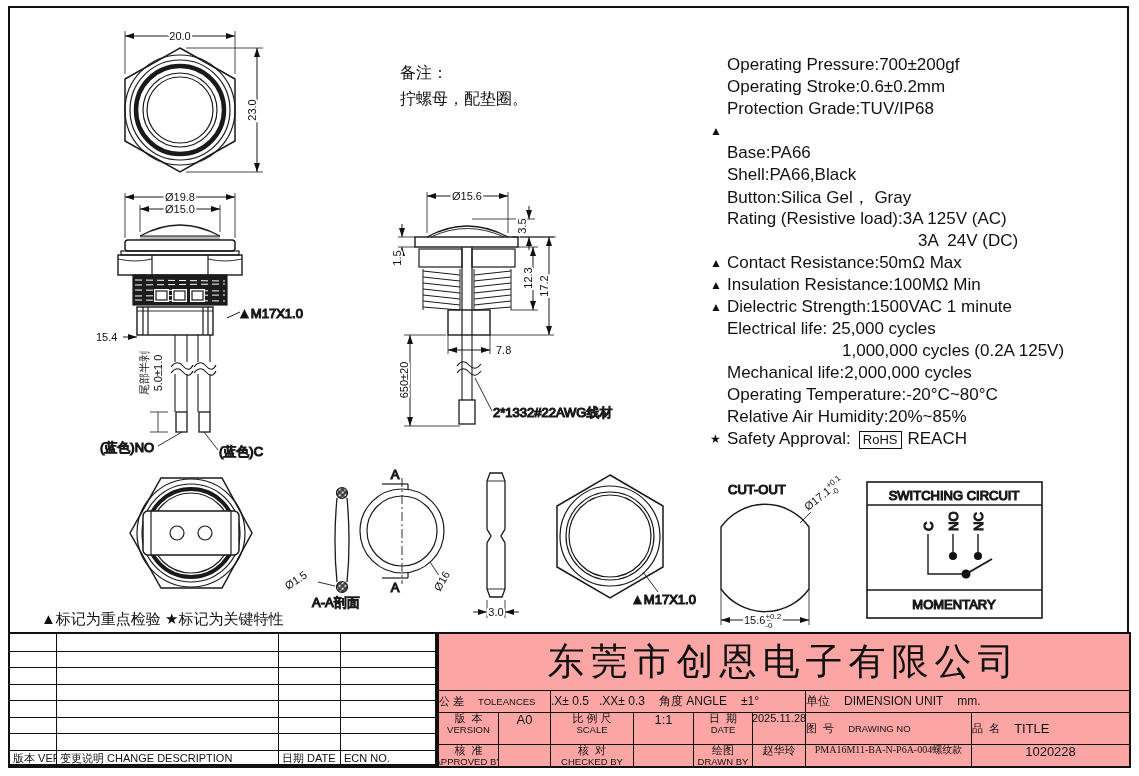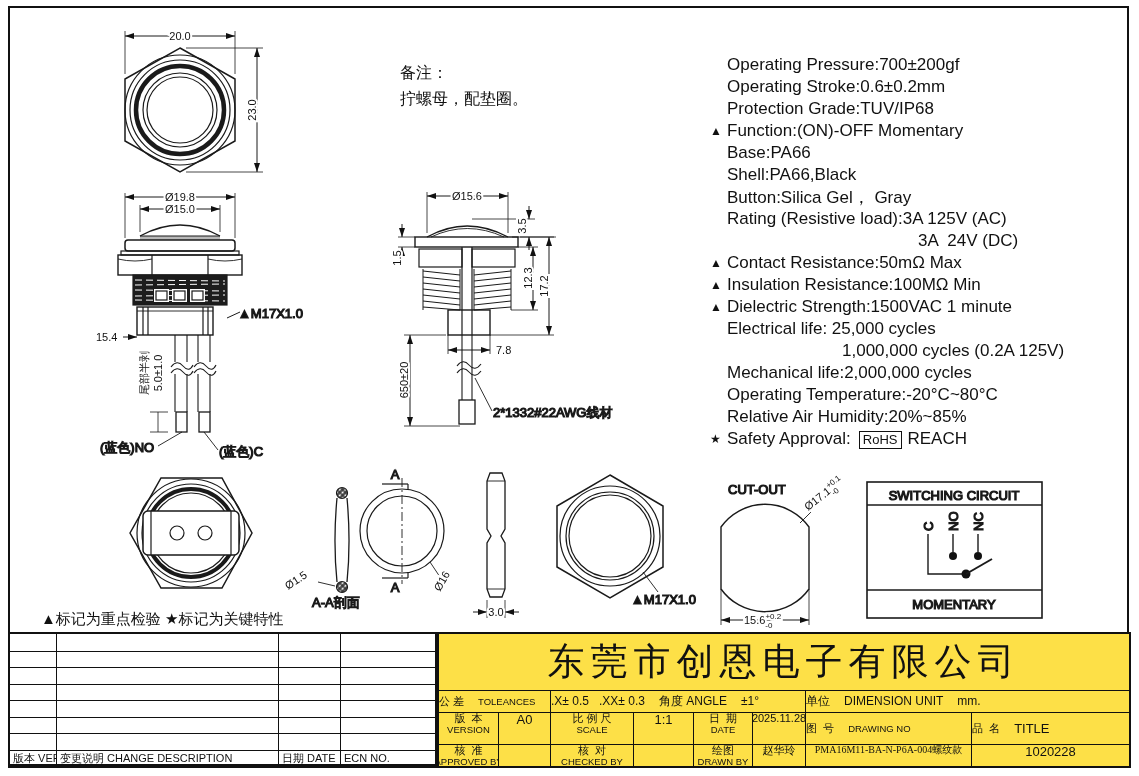--- a/index.html
+++ b/index.html
@@ -25,21 +25,21 @@
   .sfx{font-size:17px;}
   
   .revtable{position:absolute;left:8px;top:632px;width:429px;height:136px;box-sizing:border-box;
             border:2px solid #111;display:grid;grid-template-columns:47px 222px 62px 1fr;grid-auto-rows:1fr;}
   .revtable .cell{border-right:1.5px solid #111;border-top:1.5px solid #111;font-size:11px;
                   display:flex;align-items:center;padding:0 3px;overflow:hidden;white-space:nowrap;box-sizing:border-box;}
   .revtable .cell.c4{border-right:none;}
   .revtable .r1{border-top:none;}
   
   .tblock{position:absolute;left:437px;top:632px;width:694px;height:136px;box-sizing:border-box;
-          border:2px solid #111;display:flex;flex-direction:column;background:#fde047;}
+          border:2px solid #111;display:flex;flex-direction:column;background:#fca5a5;}
   .tb-company{flex:none;height:56px;display:flex;align-items:center;justify-content:center;
               font-family:"Liberation Serif","DejaVu Serif",serif;font-size:37px;letter-spacing:6px;border-bottom:1.5px solid #111;}
   .tb-tol{flex:none;height:21px;display:grid;grid-template-columns:112px 255px 1fr;border-bottom:1.5px solid #111;}
   .tb-row{flex:none;display:grid;grid-template-columns:60px 52px 83px 60px 59px 53px 166px 1fr;}
   .tb-row.rv{height:31px;border-bottom:1.5px solid #111;}
   .tb-row.ra{flex:1;}
   .tb-cell{border-right:1.5px solid #111;display:flex;flex-direction:column;align-items:center;justify-content:flex-start;
            overflow:hidden;box-sizing:border-box;line-height:1.05;}
   .tb-cell:last-child{border-right:none;}
   .cn{font-size:11px;white-space:pre;}
@@ -318,21 +318,20 @@
     <div class="srow">
         <span class="smark"></span>
         <span class="stext">Operating Stroke:0.6±0.2mm</span>
       </div>
     <div class="srow">
         <span class="smark"></span>
         <span class="stext">Protection Grade:TUV/IP68</span>
       </div>
     <div class="srow">
         <span class="smark">▲</span>
-        <span class="stext">Function:(ON)-OFF Momentary</span>
       </div>
     <div class="srow">
         <span class="smark"></span>
         <span class="stext">Base:PA66</span>
       </div>
     <div class="srow">
         <span class="smark"></span>
         <span class="stext">Shell:PA66,Black</span>
       </div>
     <div class="srow">

